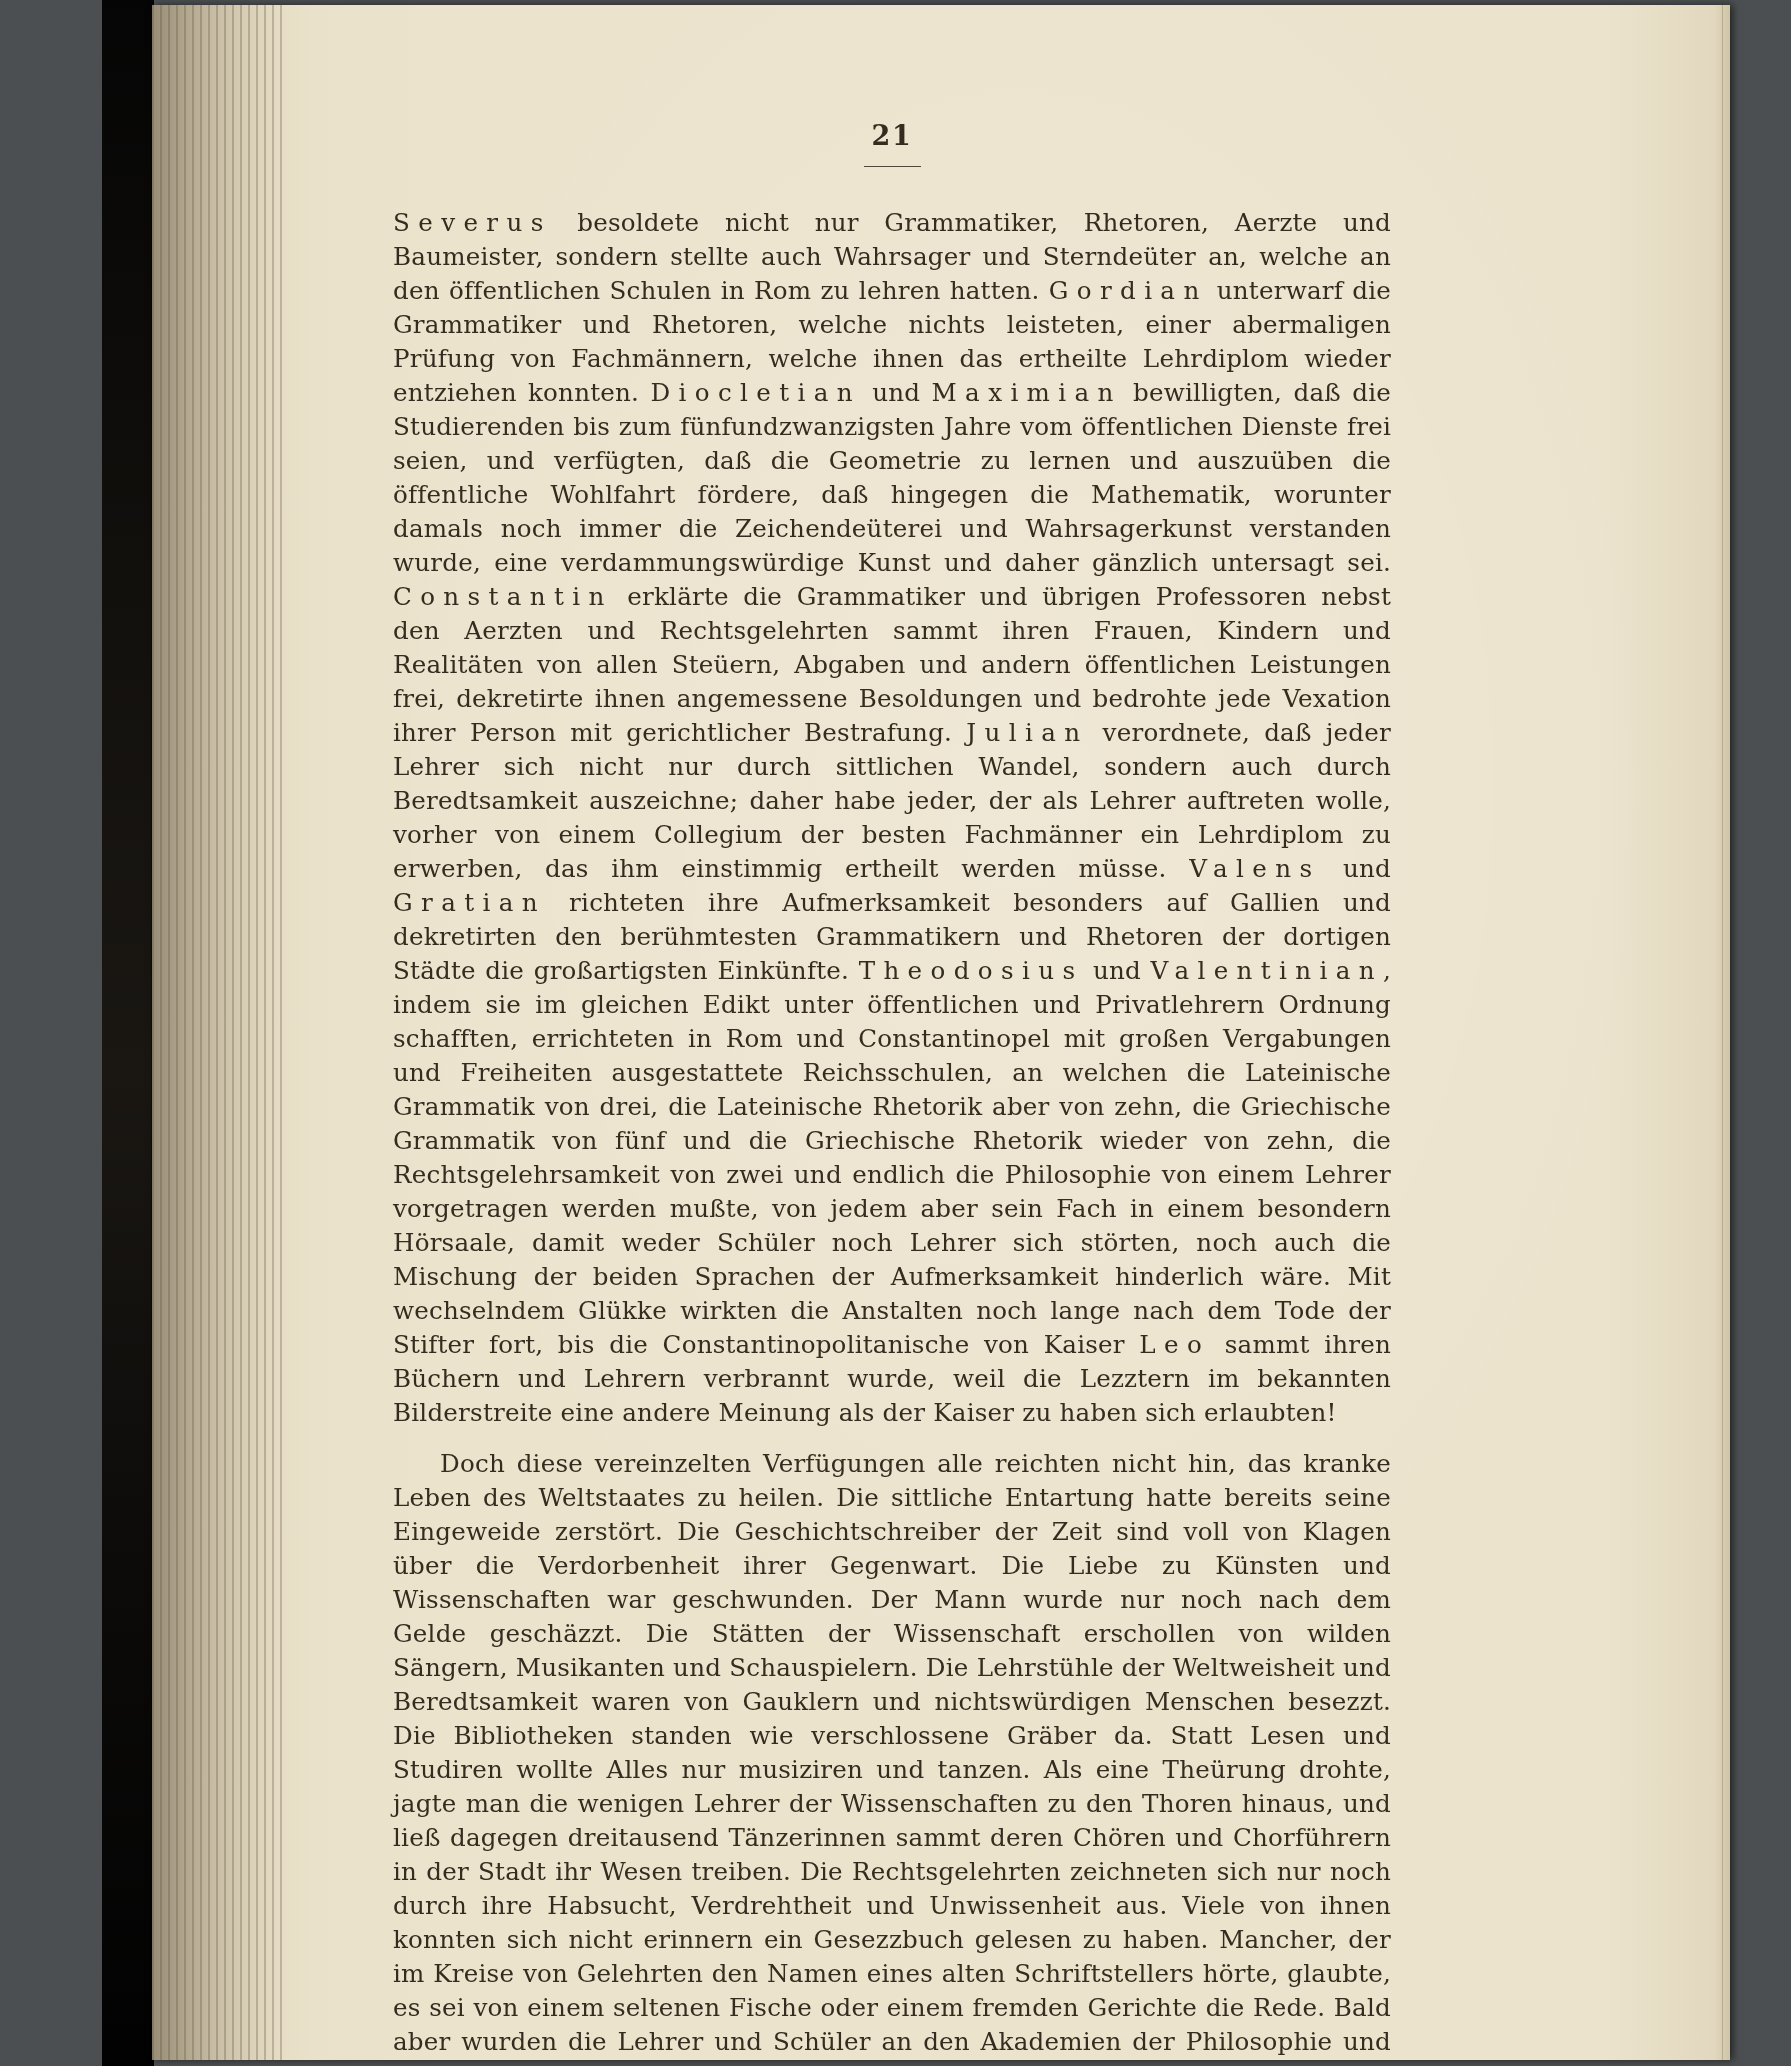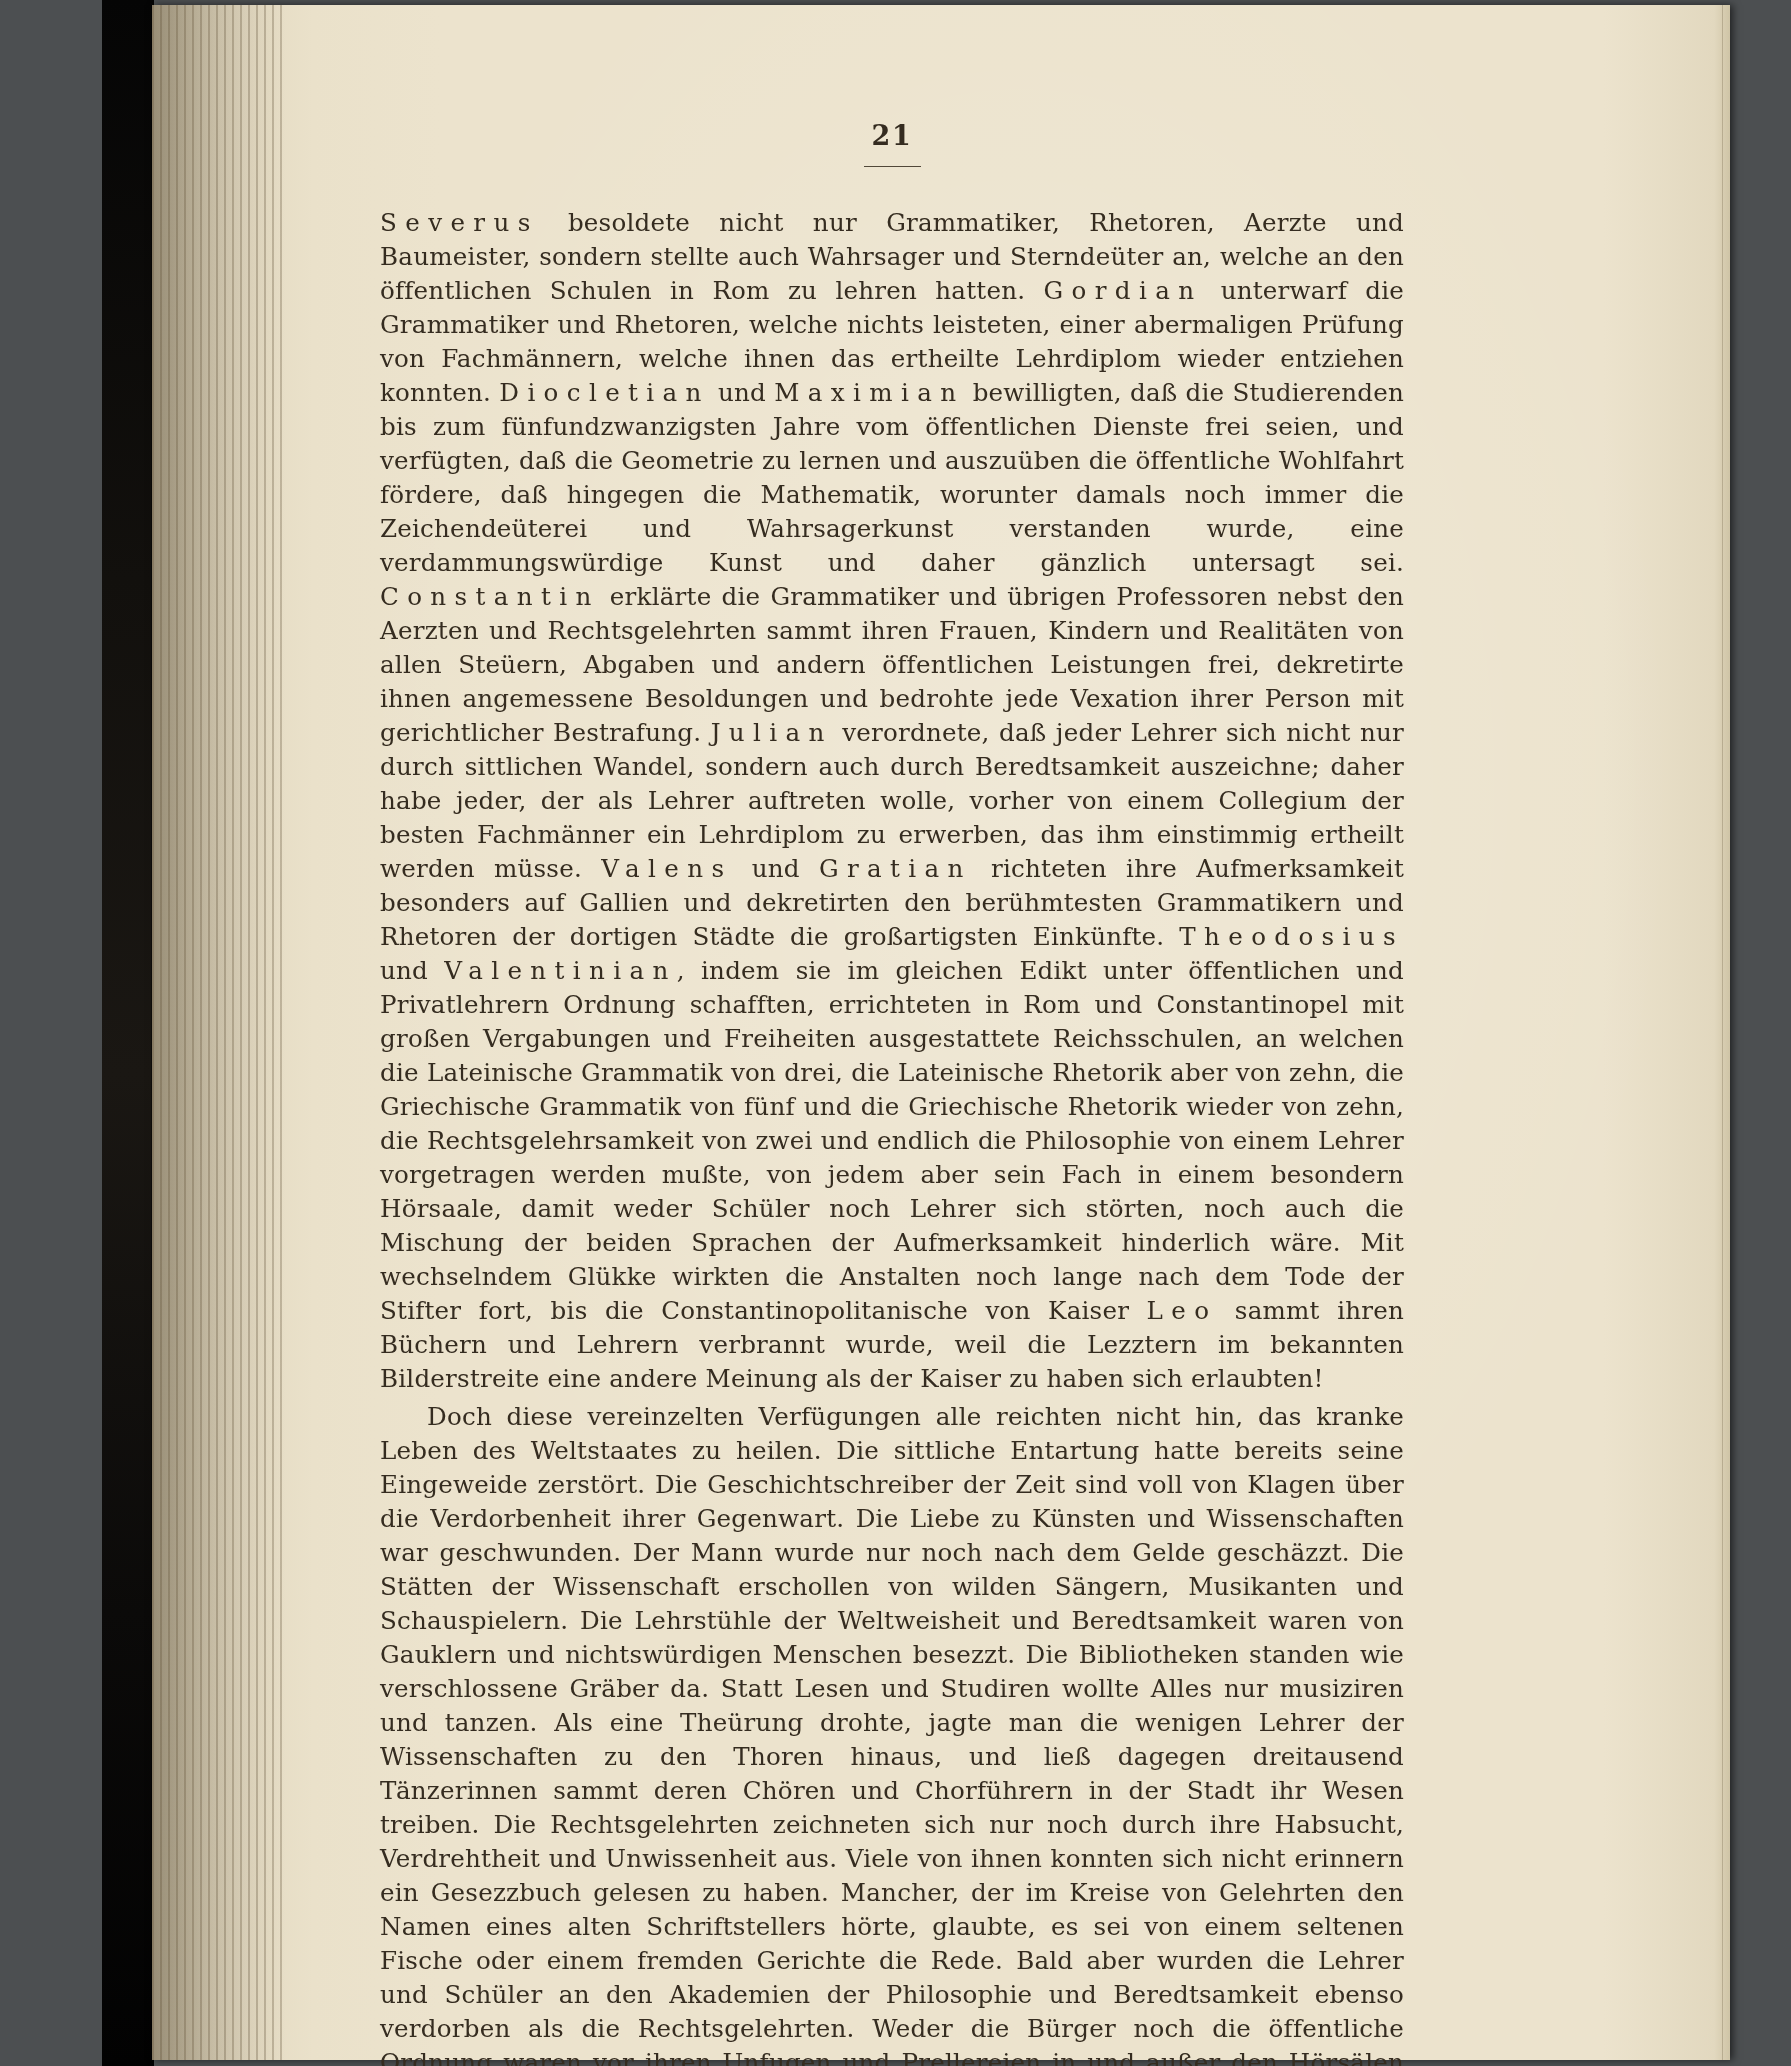--- a/index.html
+++ b/index.html
@@ -83,21 +83,21 @@
     border-top: 1.8px solid #514839;
   }
   .page-text {
     margin-top: 39px;
     font-size: 24.6px;
     line-height: 34px;
     text-align: justify;
     letter-spacing: 0.2px;
   }
   .page-text p {
-    margin: 4px;
+    margin: 17px;
   }
   .page-text p.indent {
     text-indent: 47px;
   }
   .spaced {
     letter-spacing: 0.34em;
   }
 </style>
 </head>
 <body>

